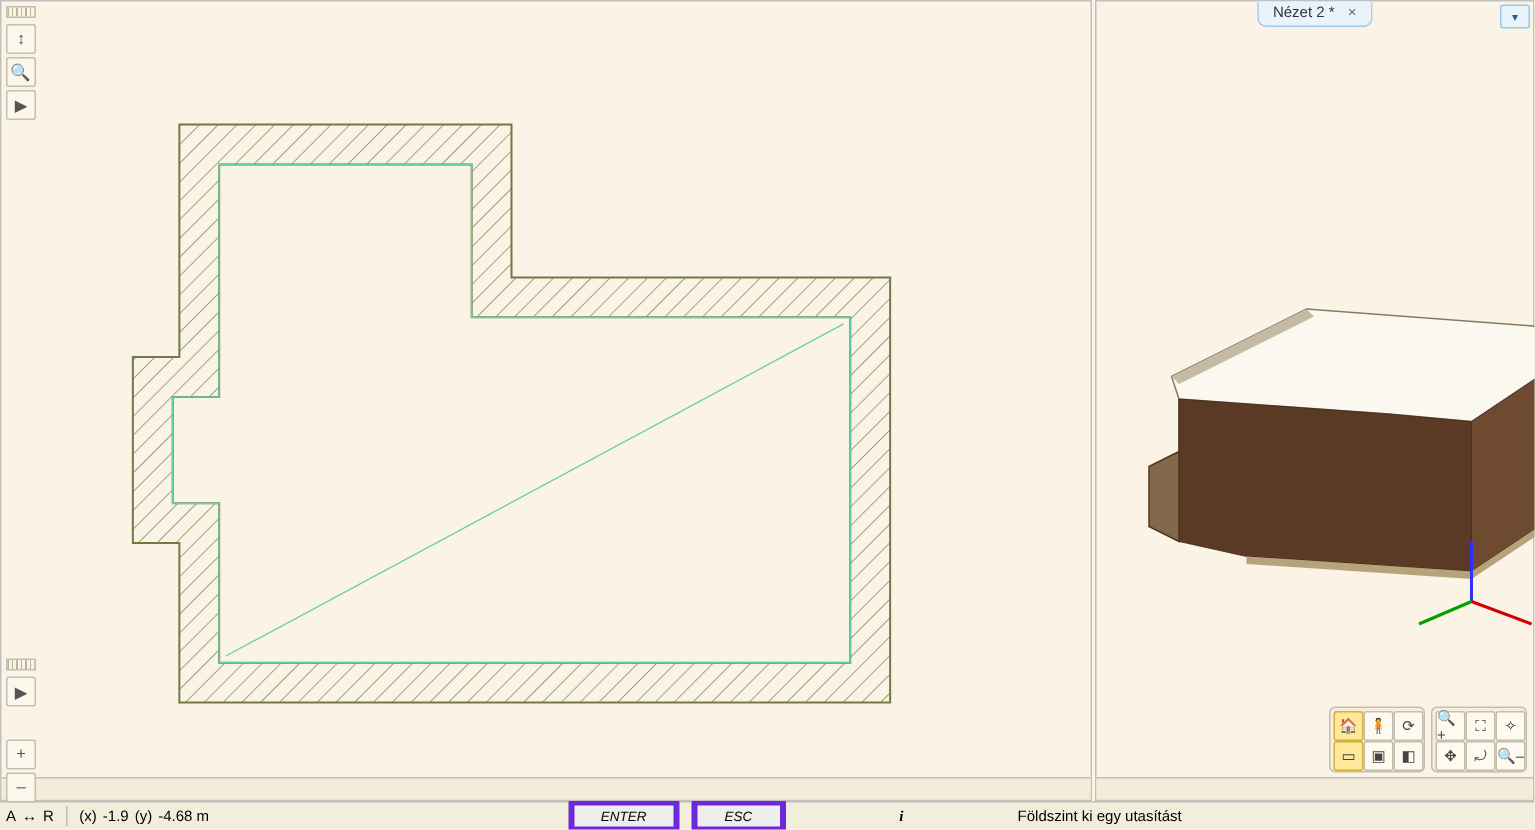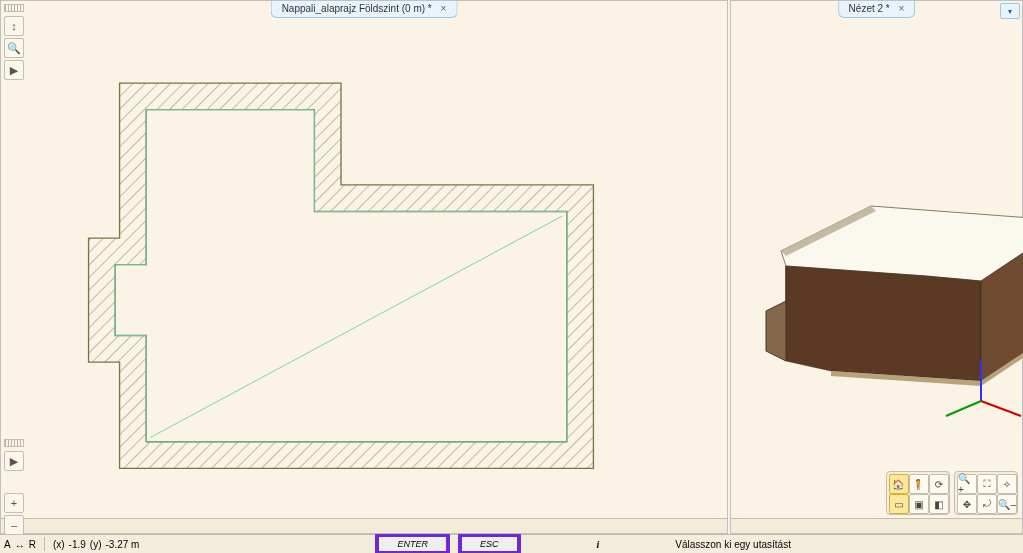--- a/index.html
+++ b/index.html
@@ -214,24 +214,20 @@
 
   .hatch { fill: url(#hatch); }
 </style>
 </head>
 <body>
 
 <div class="app">
   <div class="workspace">
 
     <div class="pane pane-left">
-      <div class="tab">
-        <span>Nappali_alaprajz Földszint (0 m) *</span>
-        <span class="tab-x">×</span>
-      </div>
 
       <div class="left-strip">
         <div class="grip"></div>
         <div class="tool">↕</div>
         <div class="tool">🔍</div>
         <div class="tool">▶</div>
       </div>
 
       <div class="left-strip2">
         <div class="grip"></div>
@@ -314,24 +310,24 @@
     <div class="status-sec">
       <span>A</span>
       <span>↔</span>
       <span>R</span>
     </div>
     <div class="vsep"></div>
     <div class="status-sec">
       <span>(x)</span>
       <span>-1.9</span>
       <span>(y)</span>
-      <span>-3.27 m</span>
+      <span>-4.68 m</span>
     </div>
     <div class="flex-fill"></div>
     <div class="status-btn">ENTER</div>
     <div class="status-btn">ESC</div>
     <div class="flex-fill" style="max-width:60px"></div>
     <span style="font-weight:bold;font-family:serif;font-style:italic;">i</span>
     <div class="flex-fill" style="max-width:60px"></div>
-    <span>Válasszon ki egy utasítást</span>
+    <span>Földszint ki egy utasítást</span>
     <div class="flex-fill"></div>
   </div>
 </div>
 
 </body></html>

